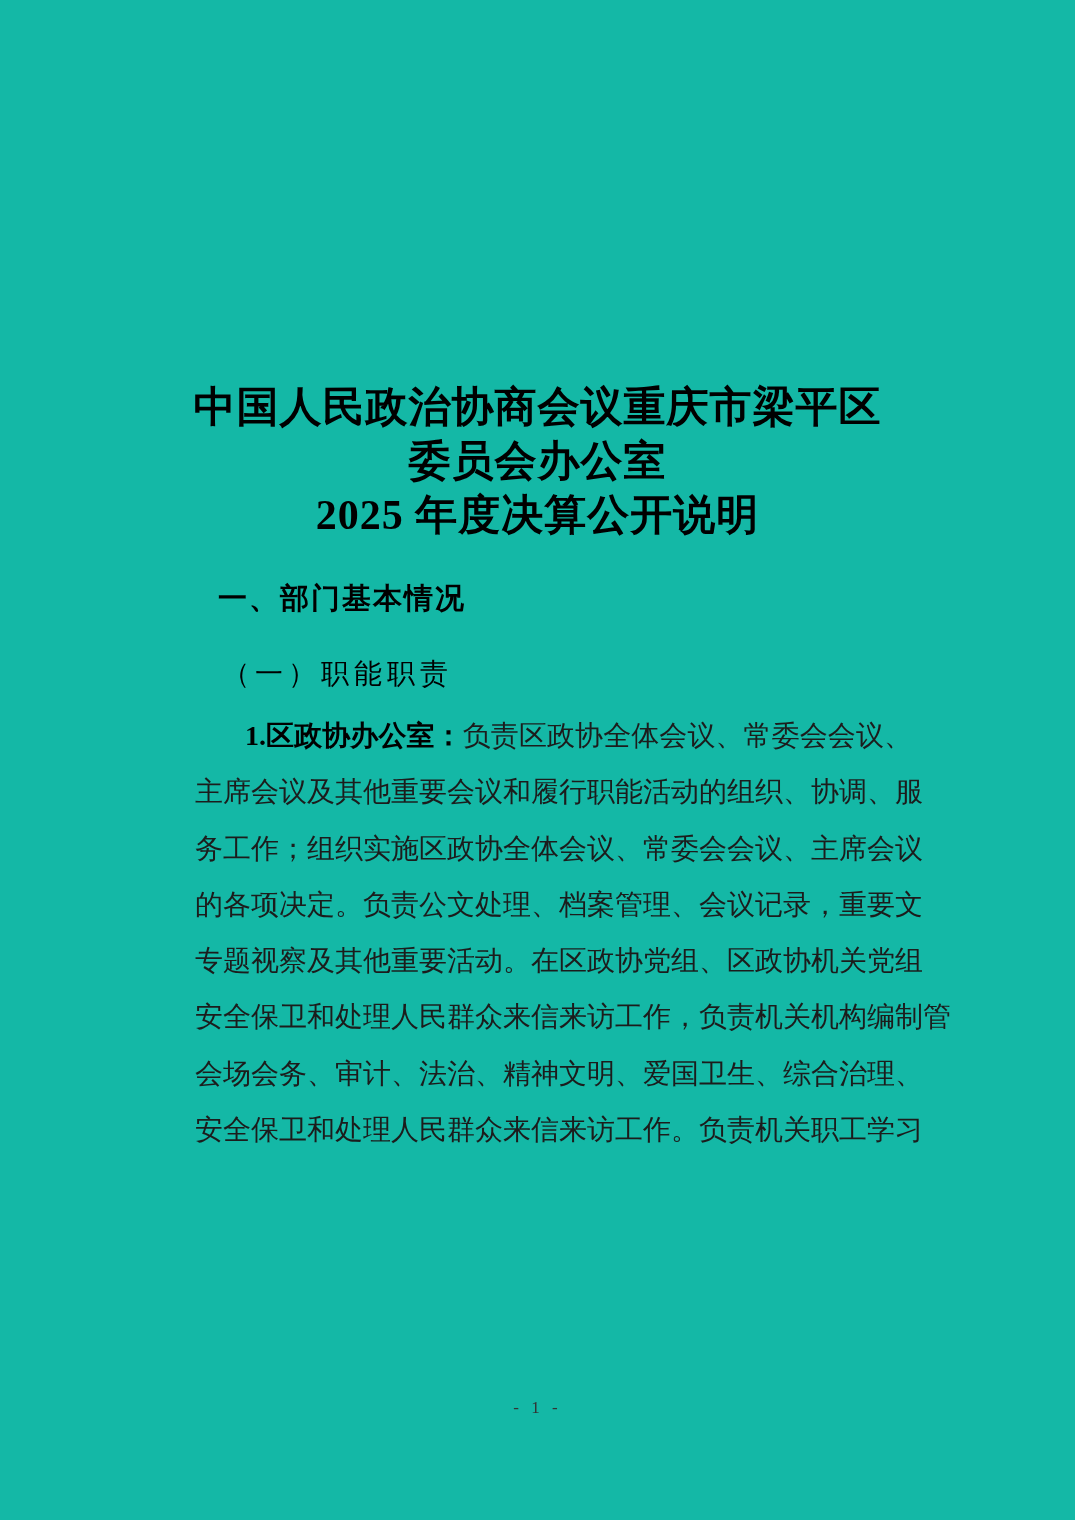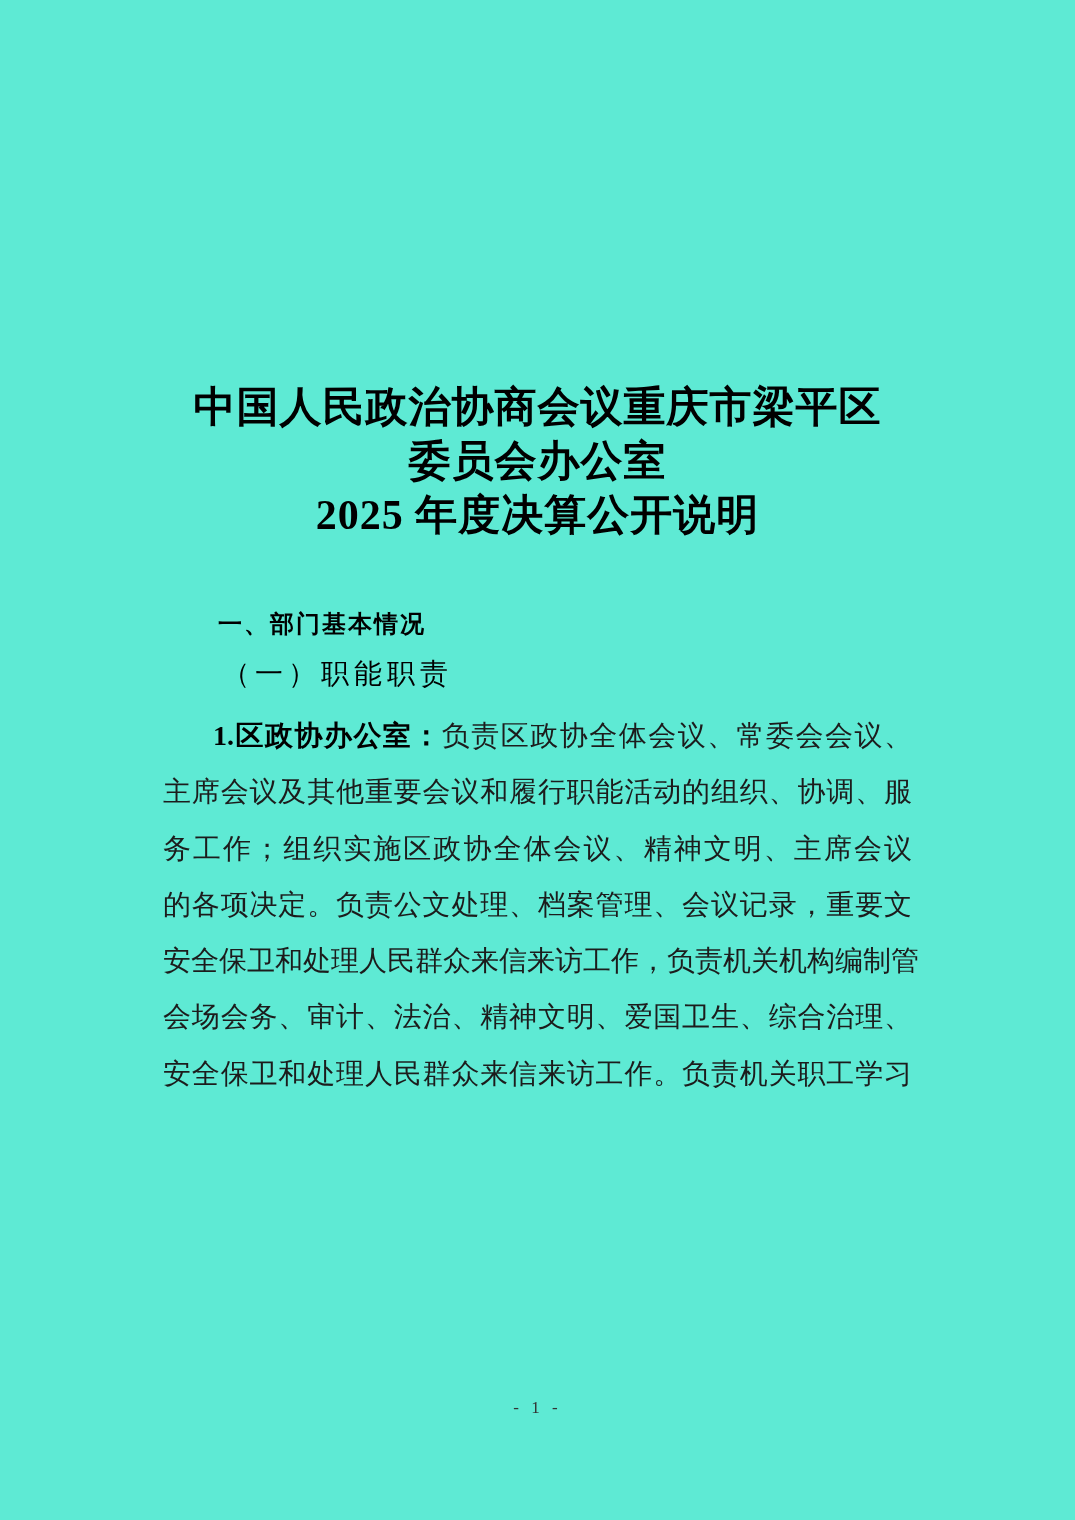--- a/index.html
+++ b/index.html
@@ -4,21 +4,21 @@
 <style>
   html, body {
     margin: 0;
     padding: 0;
     background: #ffffff;
   }
   .page {
     position: relative;
     width: 1075px;
     height: 1520px;
-    background: #5eead4;
+    background: #14b8a6;
     overflow: hidden;
     font-family: "Liberation Serif", "DejaVu Serif", serif;
     color: #111111;
   }
   
   .title-block {
     position: absolute;
     top: 380px;
     left: 0;
     width: 1075px;
@@ -28,24 +28,24 @@
     font-size: 42px;
     font-weight: bold;
     line-height: 54px;
     letter-spacing: 1px;
     color: #000000;
     white-space: nowrap;
   }
   
   .section-heading {
     position: absolute;
-    top: 606px;
+    top: 580px;
     left: 218px;
     font-family: "Liberation Sans", "DejaVu Sans", sans-serif;
-    font-size: 24px;
+    font-size: 29px;
     font-weight: bold;
     letter-spacing: 2px;
     line-height: 36px;
     color: #000000;
     white-space: nowrap;
   }
   .subsection-heading {
     position: absolute;
     top: 656px;
     left: 222px;
@@ -66,20 +66,21 @@
   .body-line {
     height: 56.3px;
     line-height: 56.3px;
     font-size: 28px;
     color: #1c1c1c;
     text-align: justify;
     text-align-last: justify;
     text-justify: inter-character;
     white-space: nowrap;
     overflow: visible;
+    margin-left: 32px;
   }
   .body-line.first-line {
     text-indent: 50px;
   }
   .lead-bold {
     font-weight: bold;
     color: #000000;
   }
   
   .footer {
@@ -104,22 +105,23 @@
     <div class="title-line">2025 年度决算公开说明</div>
   </div>
 
   <div class="section-heading">一、部门基本情况</div>
 
   <div class="subsection-heading">（一）职能职责</div>
 
   <div class="body-block">
     <div class="body-line first-line"><span class="lead-bold">1.区政协办公室：</span><span>负责区政协全体会议、常委会会议、</span></div>
     <div class="body-line">主席会议及其他重要会议和履行职能活动的组织、协调、服</div>
-    <div class="body-line">务工作；组织实施区政协全体会议、精神文明、主席会议</div>
+    <div class="body-line">务工作；组织实施区政协全体会议、常委会会议、主席会议</div>
     <div class="body-line">的各项决定。负责公文处理、档案管理、会议记录，重要文</div>
+    <div class="body-line">专题视察及其他重要活动。在区政协党组、区政协机关党组</div>
     <div class="body-line">安全保卫和处理人民群众来信来访工作，负责机关机构编制管</div>
     <div class="body-line">会场会务、审计、法治、精神文明、爱国卫生、综合治理、</div>
     <div class="body-line">安全保卫和处理人民群众来信来访工作。负责机关职工学习</div>
   </div>
 
   <div class="footer">- 1 -</div>
 
 </div>
 
 </body></html>

